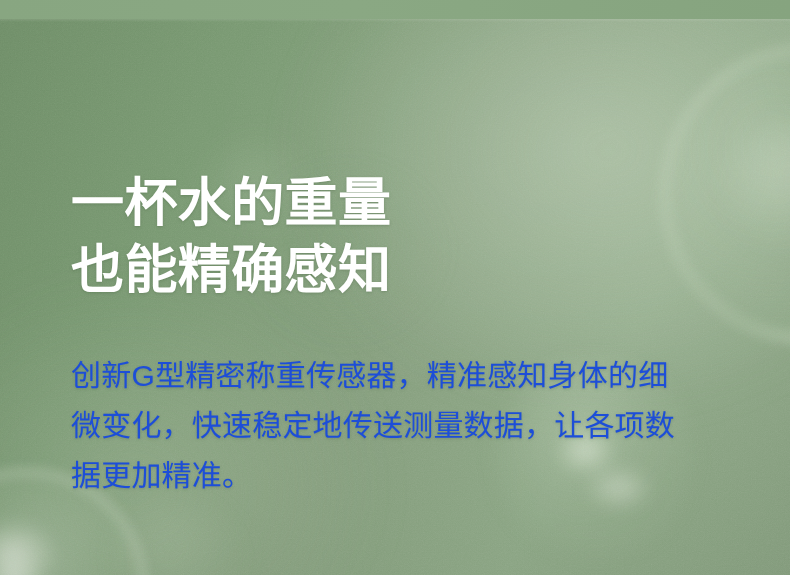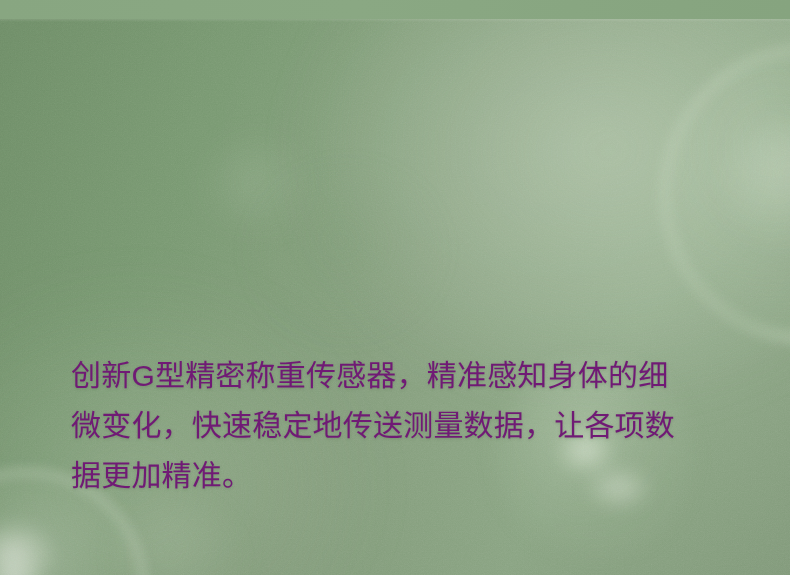--- a/index.html
+++ b/index.html
@@ -298,21 +298,21 @@
 
   .headline .hl-line {
     display: block;
   }
 
   .body-copy {
     position: absolute;
     top: 321px;
     left: 0;
     width: 610px;
-    color: #701a75;
+    color: #1d4ed8;
     font-size: 30px;
     font-weight: 400;
     line-height: 50px;
     letter-spacing: .2px;
     text-shadow: 0 1px 3px rgba(62,88,56,.26);
   }
 </style>
 </head>
 <body>
 
@@ -348,18 +348,19 @@
       <feColorMatrix type="saturate" values="0"></feColorMatrix>
     </filter>
     <rect width="100%" height="100%" filter="url(#noiseFilter)" opacity="0.40"></rect>
   </svg>
 
   <div class="bg-top-strip"></div>
   <div class="bg-top-seam"></div>
 
   <div class="copy">
 
+    <h1 class="headline"><span class="hl-line">一杯水的重量</span><span class="hl-line">也能精确感知</span></h1>
 
     <p class="body-copy">创新G型精密称重传感器，精准感知身体的细微变化，快速稳定地传送测量数据，让各项数据更加精准。</p>
 
   </div>
 
 </div>
 
 </body></html>

